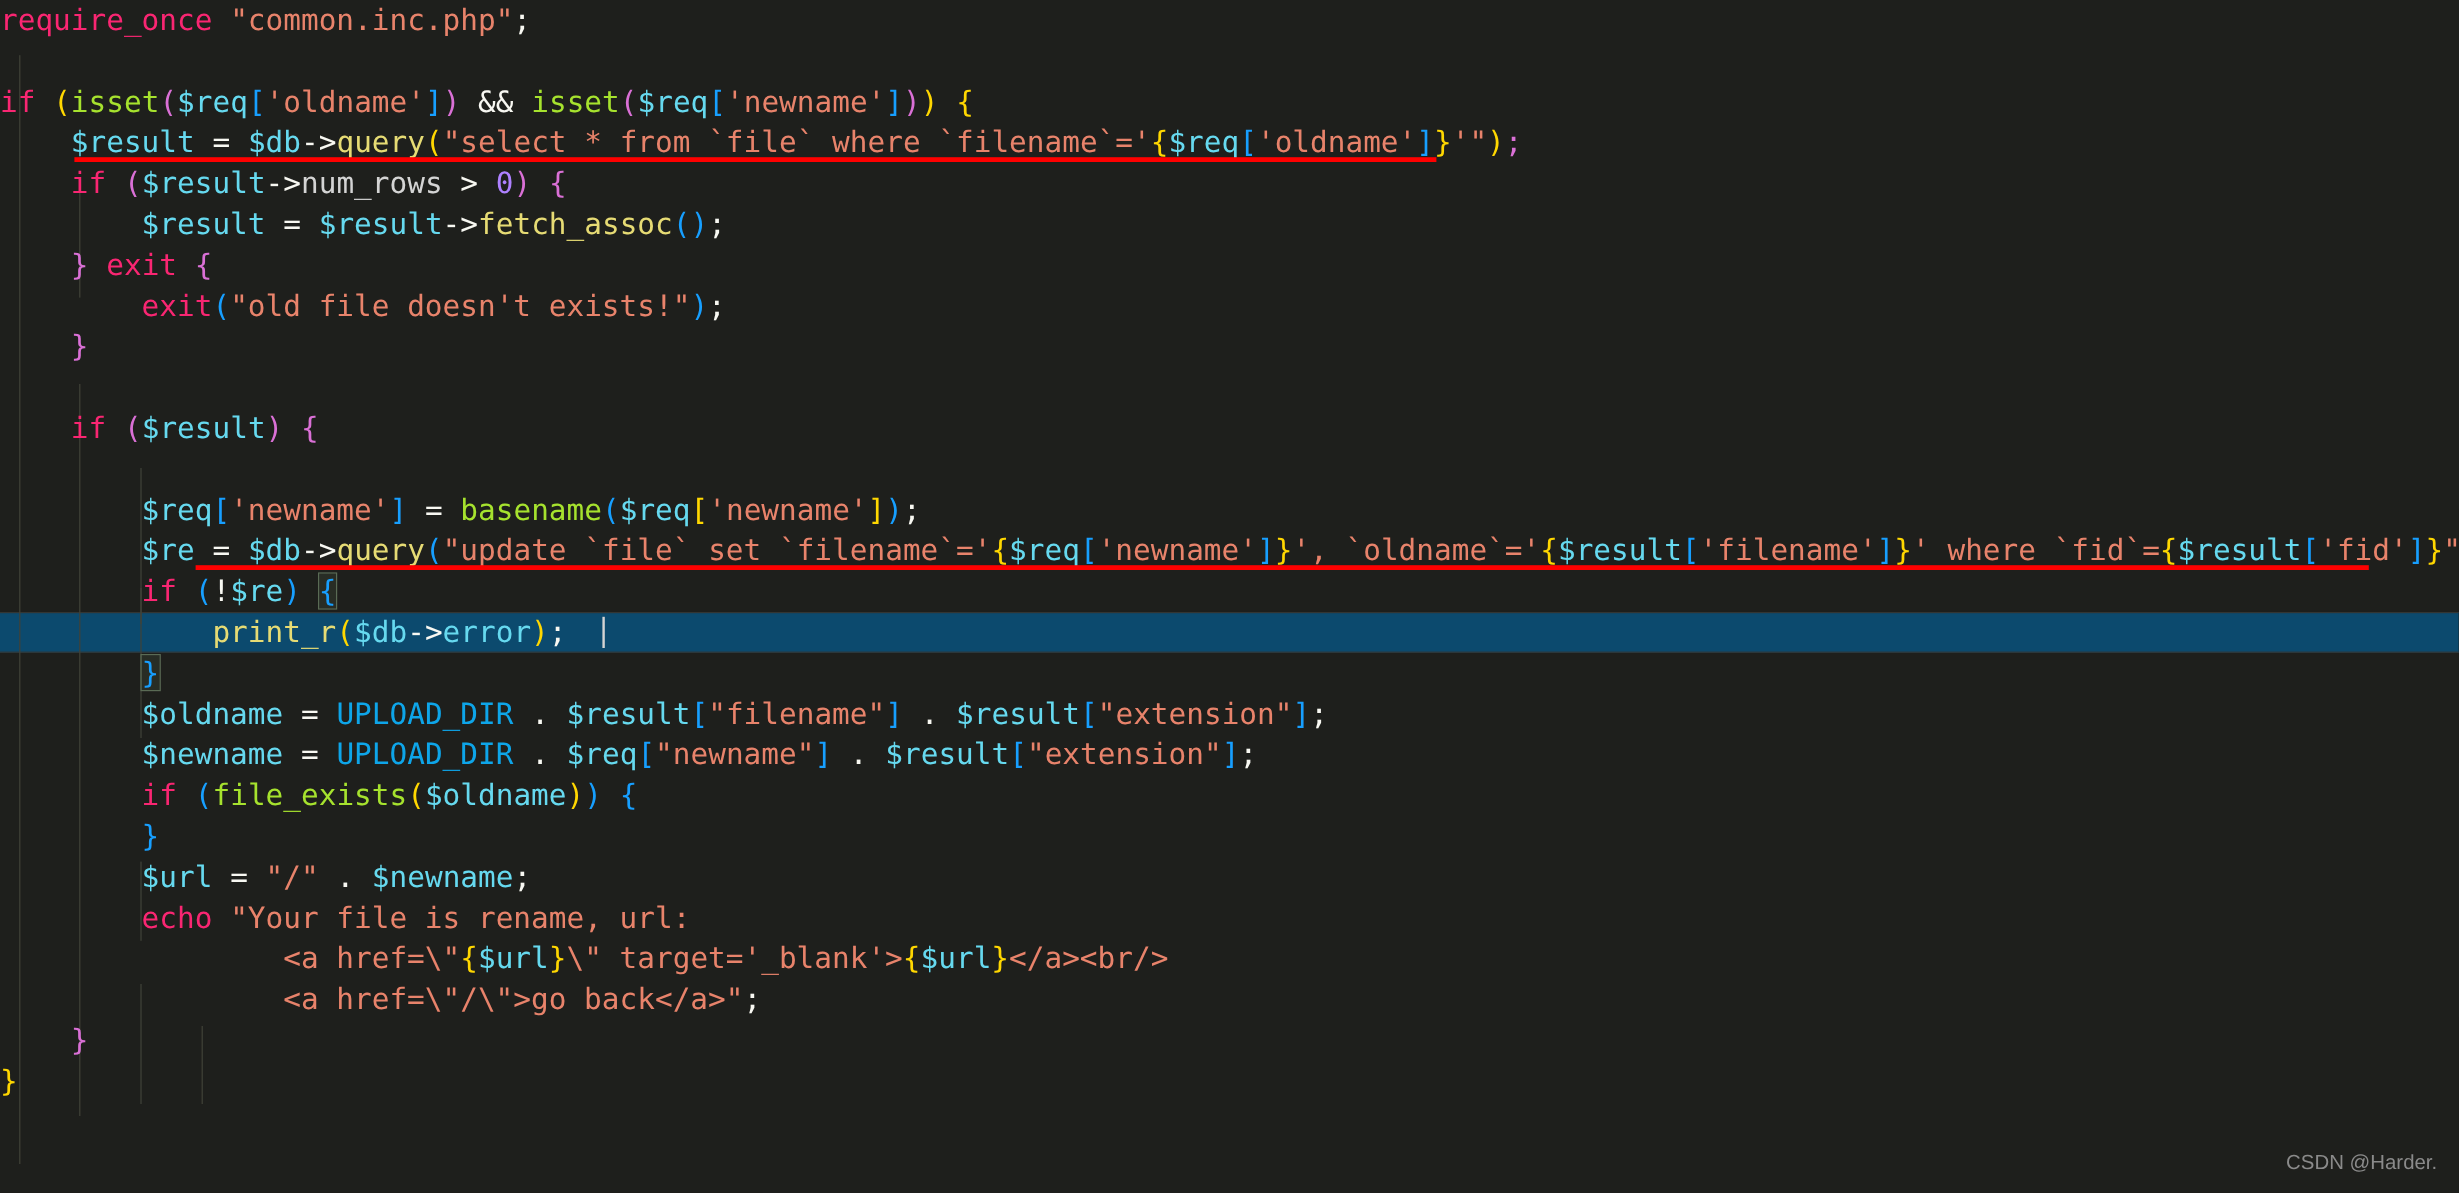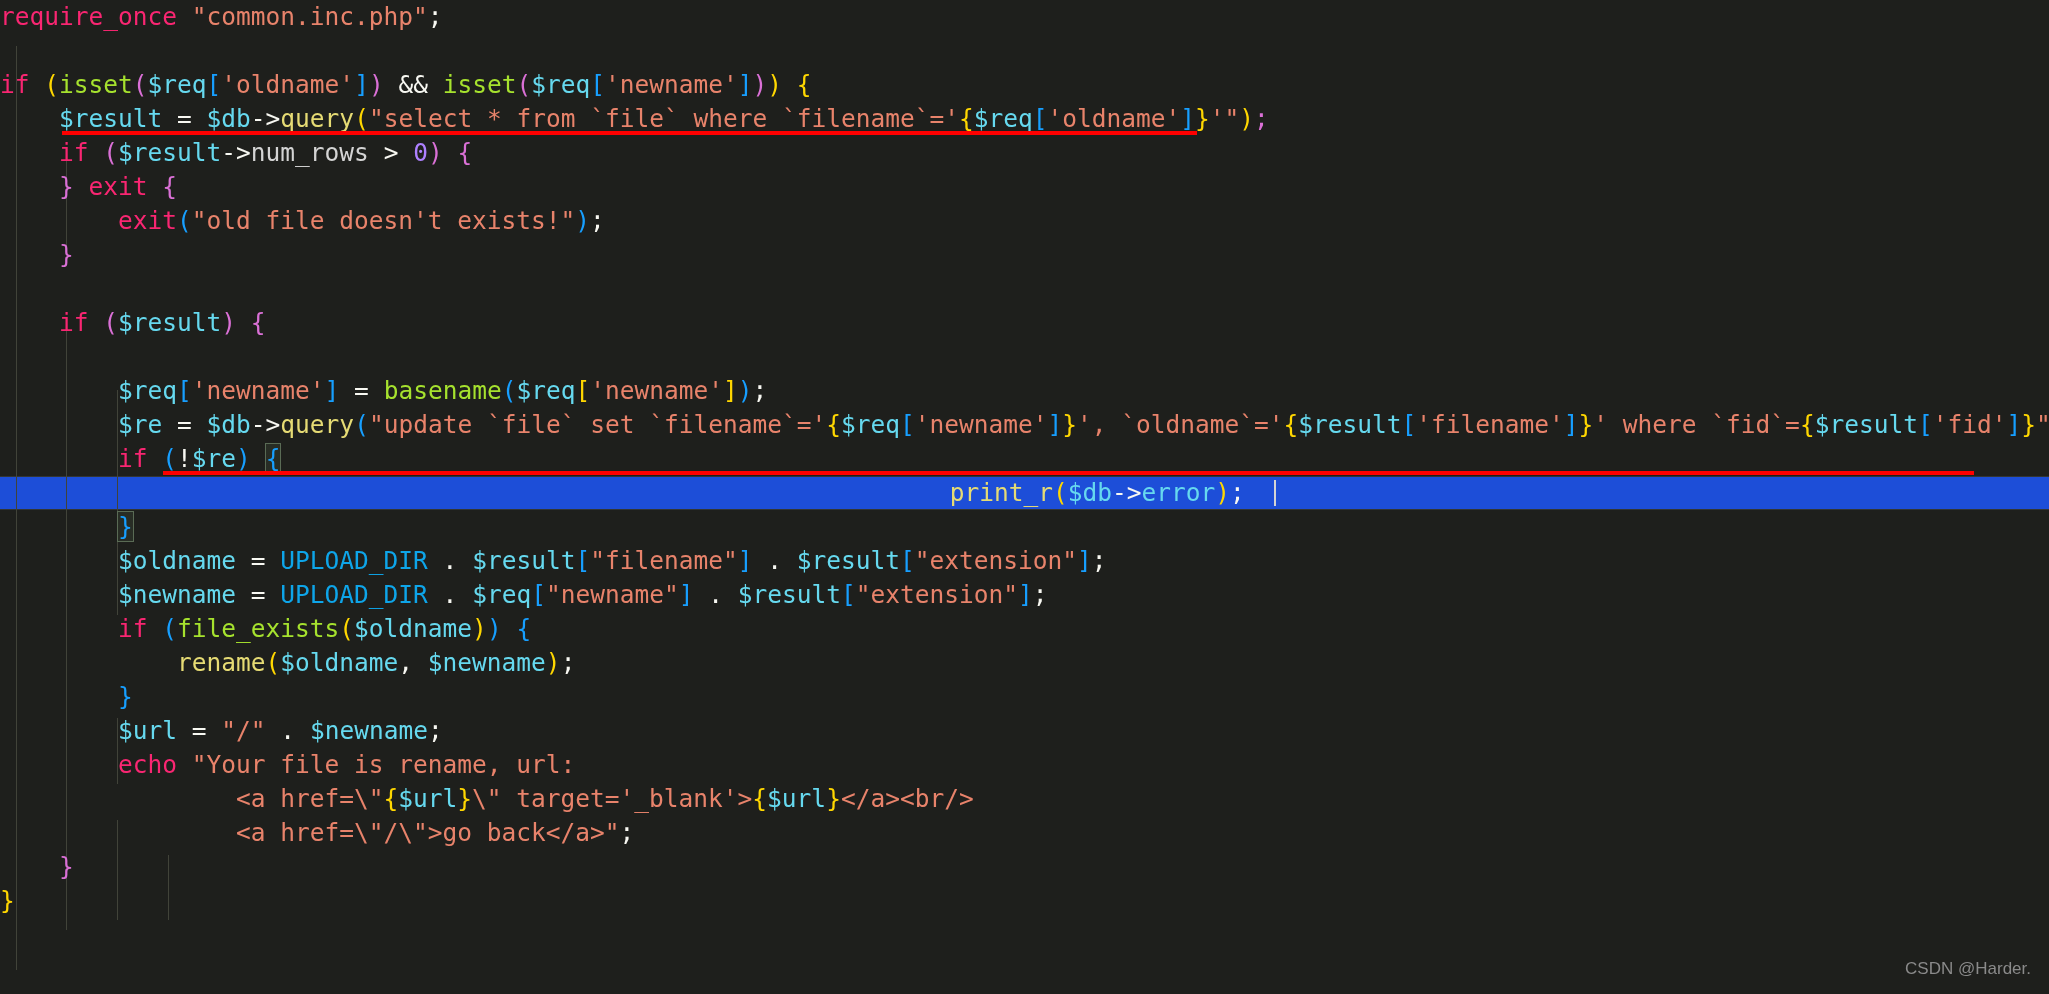--- a/index.html
+++ b/index.html
@@ -41,22 +41,21 @@
 
   .line .txt {
     position: relative;
     z-index: 3;
     display: inline-block;
     padding-left: 0px;
   }
 
   
   .line.active {
-    background: #1d4ed8;
-    text-align: center;
+    background: #0c4a6e;
   }
   .line.active::before,
   .line.active::after {
     content: "";
     position: absolute;
     left: 0;
     width: 100%;
     height: 1px;
     background: #333634;
     z-index: 1;
@@ -151,20 +150,21 @@
     <div class="line"><span class="txt"><span class="kw">require_once</span> <span class="str">"common.inc.php"</span><span class="punct">;</span></span></div>
 
     <div class="line"><span class="txt"> </span></div>
 
     <div class="line"><span class="txt"><span class="kw">if</span> <span class="p-y">(</span><span class="fn2">isset</span><span class="p-m">(</span><span class="var">$req</span><span class="p-b">[</span><span class="str">'oldname'</span><span class="p-b">]</span><span class="p-m">)</span> <span class="op">&amp;&amp;</span> <span class="fn2">isset</span><span class="p-m">(</span><span class="var">$req</span><span class="p-b">[</span><span class="str">'newname'</span><span class="p-b">]</span><span class="p-m">)</span><span class="p-y">)</span> <span class="p-y">{</span></span></div>
 
     <div class="line"><span class="txt">    <span class="var">$result</span> <span class="op">=</span> <span class="var">$db</span><span class="op">-&gt;</span><span class="fn">query</span><span class="p-y">(</span><span class="str">"select * from `file` where `filename`='</span><span class="p-y">{</span><span class="var">$req</span><span class="p-b">[</span><span class="str">'oldname'</span><span class="p-b">]</span><span class="p-y">}</span><span class="str">'"</span><span class="p-y">)</span><span class="p-m">;</span></span></div>
 
     <div class="line"><span class="txt">    <span class="kw">if</span> <span class="p-m">(</span><span class="var">$result</span><span class="op">-&gt;</span><span class="plain">num_rows</span> <span class="op">&gt;</span> <span class="num">0</span><span class="p-m">)</span> <span class="p-m">{</span></span></div>
 
+    <div class="line"><span class="txt">        <span class="var">$result</span> <span class="op">=</span> <span class="var">$result</span><span class="op">-&gt;</span><span class="fn">fetch_assoc</span><span class="p-b">(</span><span class="p-b">)</span><span class="punct">;</span></span></div>
 
     <div class="line"><span class="txt">    <span class="p-m">}</span> <span class="kw">exit</span> <span class="p-m">{</span></span></div>
 
     <div class="line"><span class="txt">        <span class="kw">exit</span><span class="p-b">(</span><span class="str">"old file doesn't exists!"</span><span class="p-b">)</span><span class="punct">;</span></span></div>
 
     <div class="line"><span class="txt">    <span class="p-m">}</span></span></div>
 
     <div class="line"><span class="txt"> </span></div>
 
     <div class="line"><span class="txt">    <span class="kw">if</span> <span class="p-m">(</span><span class="var">$result</span><span class="p-m">)</span> <span class="p-m">{</span></span></div>
@@ -181,21 +181,20 @@
 
 
     <div class="line"><span class="txt">        <span class="p-b brace-match">}</span></span></div>
 
     <div class="line"><span class="txt">        <span class="var">$oldname</span> <span class="op">=</span> <span class="const">UPLOAD_DIR</span> <span class="op">.</span> <span class="var">$result</span><span class="p-b">[</span><span class="str">"filename"</span><span class="p-b">]</span> <span class="op">.</span> <span class="var">$result</span><span class="p-b">[</span><span class="str">"extension"</span><span class="p-b">]</span><span class="punct">;</span></span></div>
 
     <div class="line"><span class="txt">        <span class="var">$newname</span> <span class="op">=</span> <span class="const">UPLOAD_DIR</span> <span class="op">.</span> <span class="var">$req</span><span class="p-b">[</span><span class="str">"newname"</span><span class="p-b">]</span> <span class="op">.</span> <span class="var">$result</span><span class="p-b">[</span><span class="str">"extension"</span><span class="p-b">]</span><span class="punct">;</span></span></div>
 
     <div class="line"><span class="txt">        <span class="kw">if</span> <span class="p-b">(</span><span class="fn2">file_exists</span><span class="p-y">(</span><span class="var">$oldname</span><span class="p-y">)</span><span class="p-b">)</span> <span class="p-b">{</span></span></div>
 
-    <div class="line"><span class="txt">            <span class="fn">rename</span><span class="p-y">(</span><span class="var">$oldname</span><span class="punct">,</span> <span class="var">$newname</span><span class="p-y">)</span><span class="punct">;</span></span></div>
 
     <div class="line"><span class="txt">        <span class="p-b">}</span></span></div>
 
     <div class="line"><span class="txt">        <span class="var">$url</span> <span class="op">=</span> <span class="str">"/"</span> <span class="op">.</span> <span class="var">$newname</span><span class="punct">;</span></span></div>
 
     <div class="line"><span class="txt">        <span class="kw">echo</span> <span class="str">"Your file is rename, url:</span></span></div>
 
     <div class="line"><span class="txt">                <span class="str">&lt;a href=\"</span><span class="p-y">{</span><span class="var">$url</span><span class="p-y">}</span><span class="str">\" target='_blank'&gt;</span><span class="p-y">{</span><span class="var">$url</span><span class="p-y">}</span><span class="str">&lt;/a&gt;&lt;br/&gt;</span></span></div>
 
     <div class="line"><span class="txt">                <span class="str">&lt;a href=\"/\"&gt;go back&lt;/a&gt;"</span><span class="punct">;</span></span></div>

